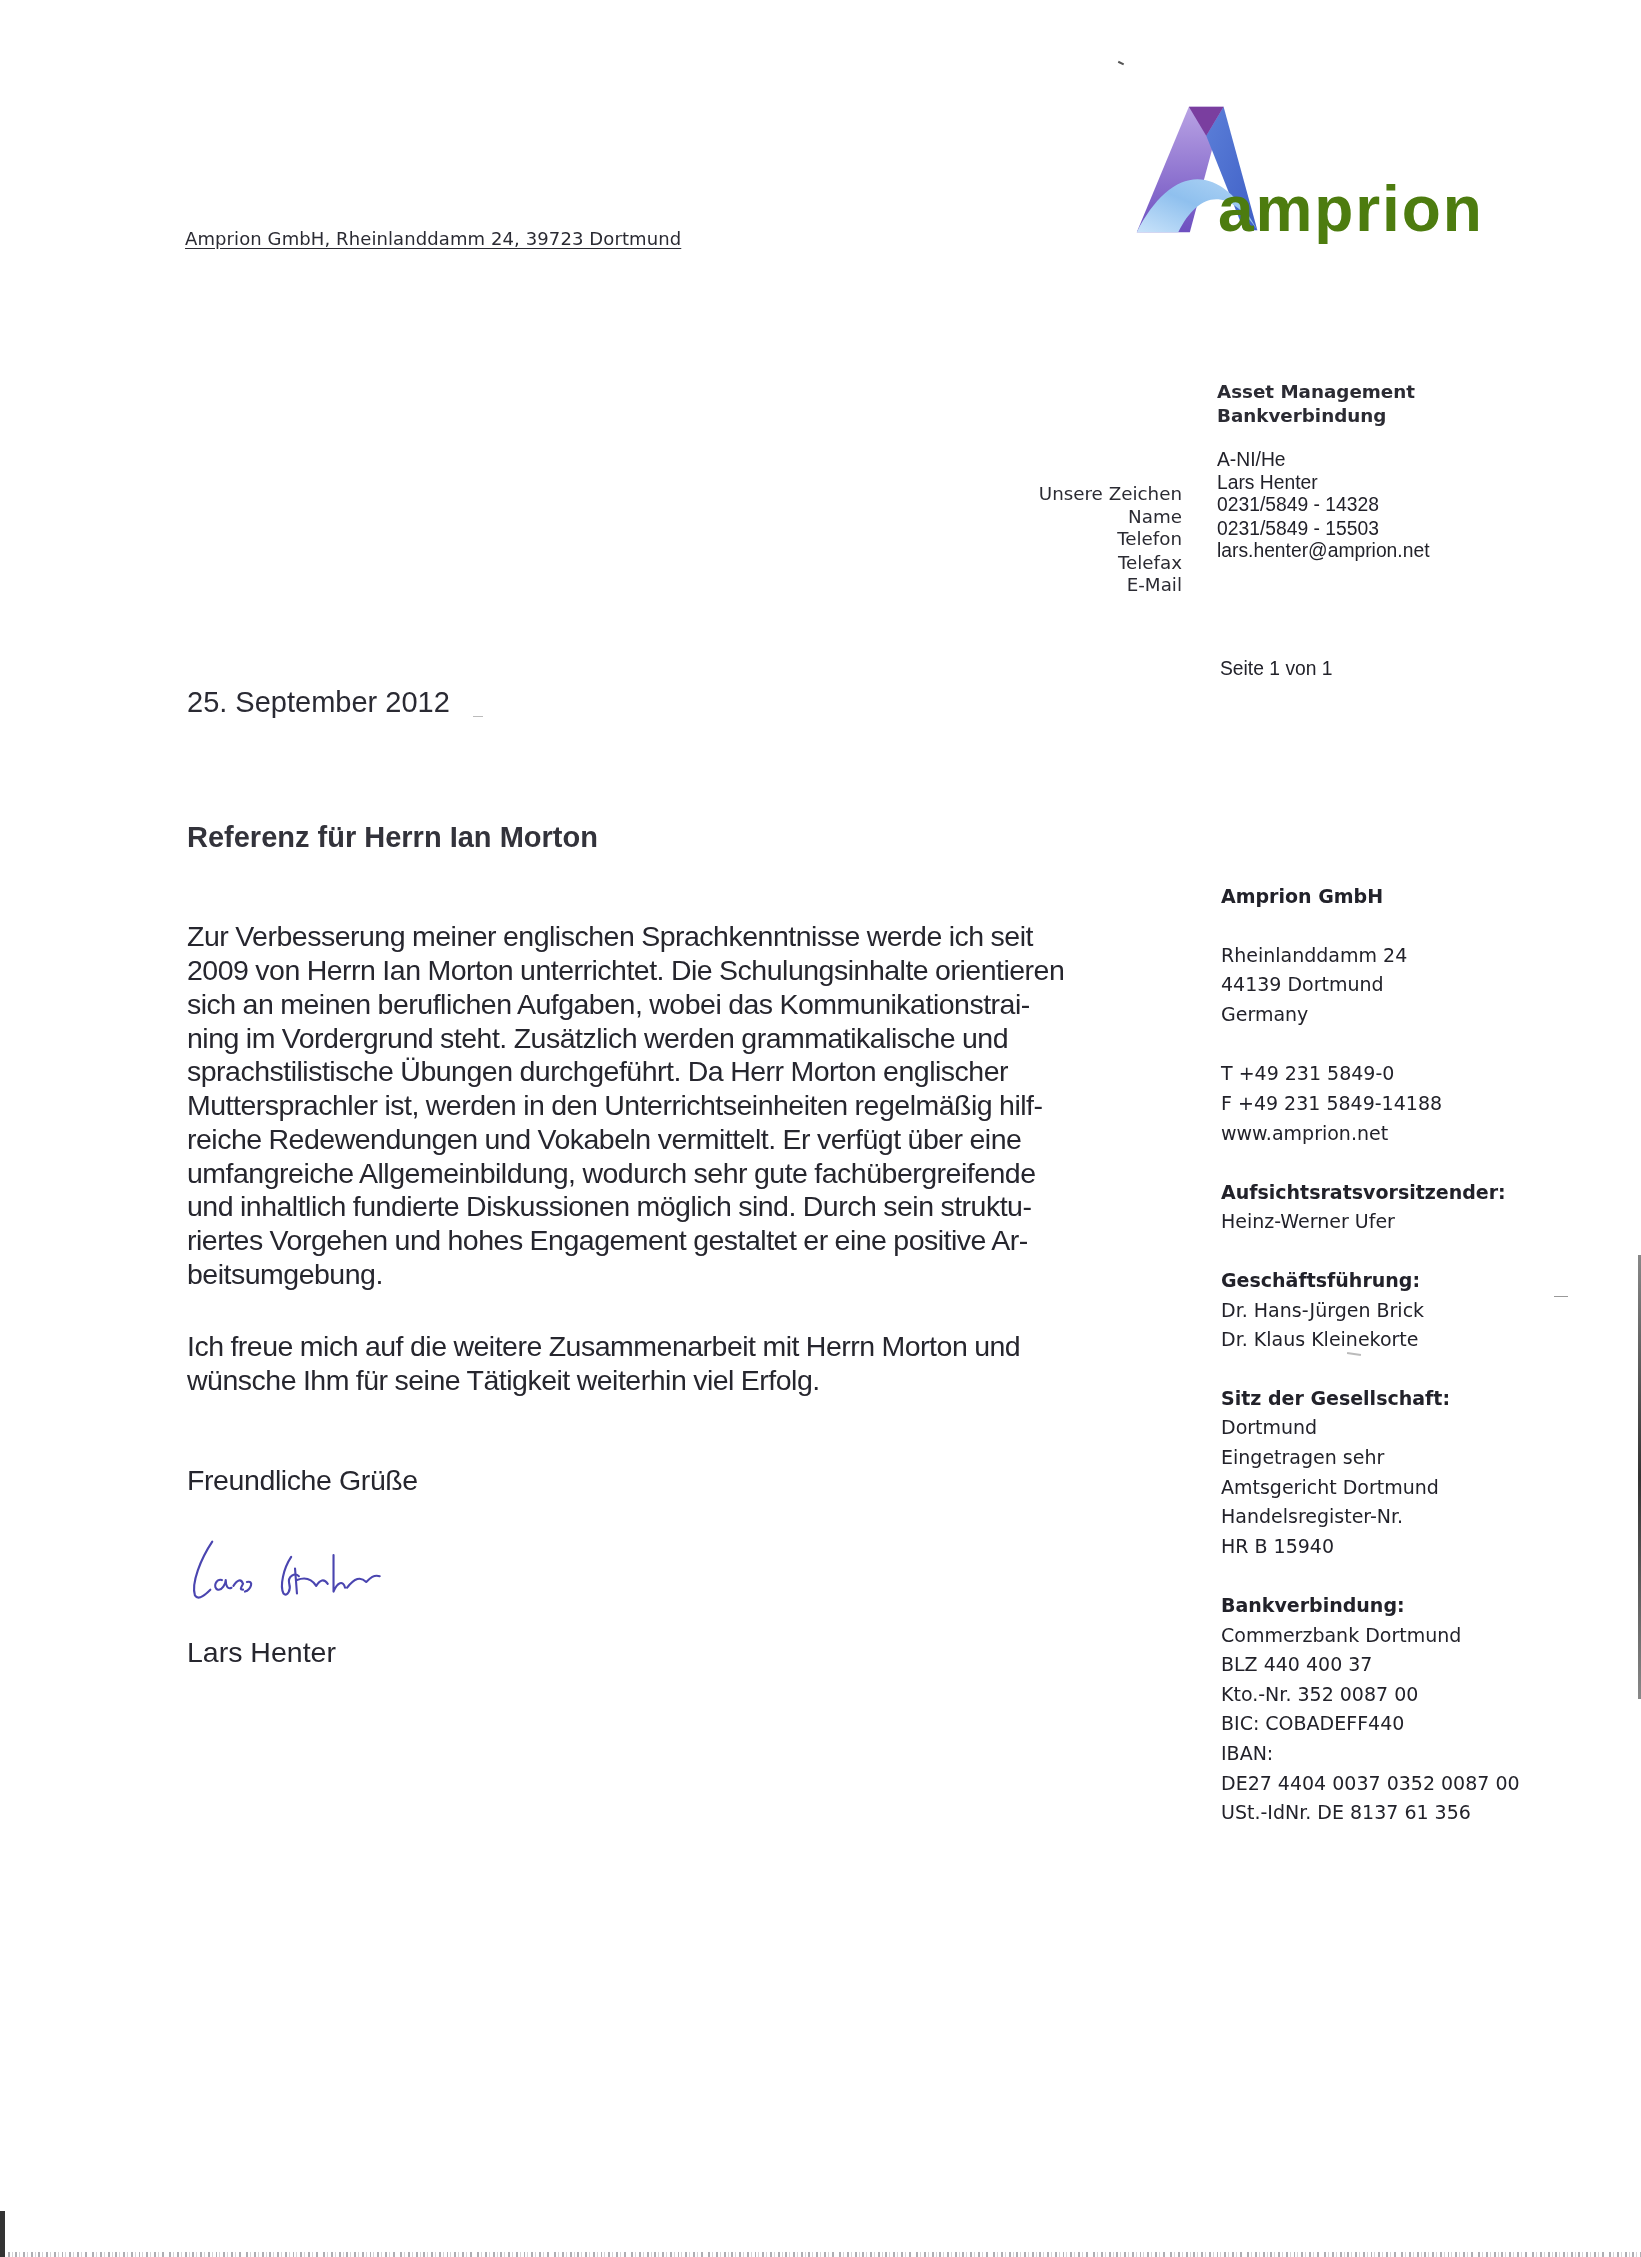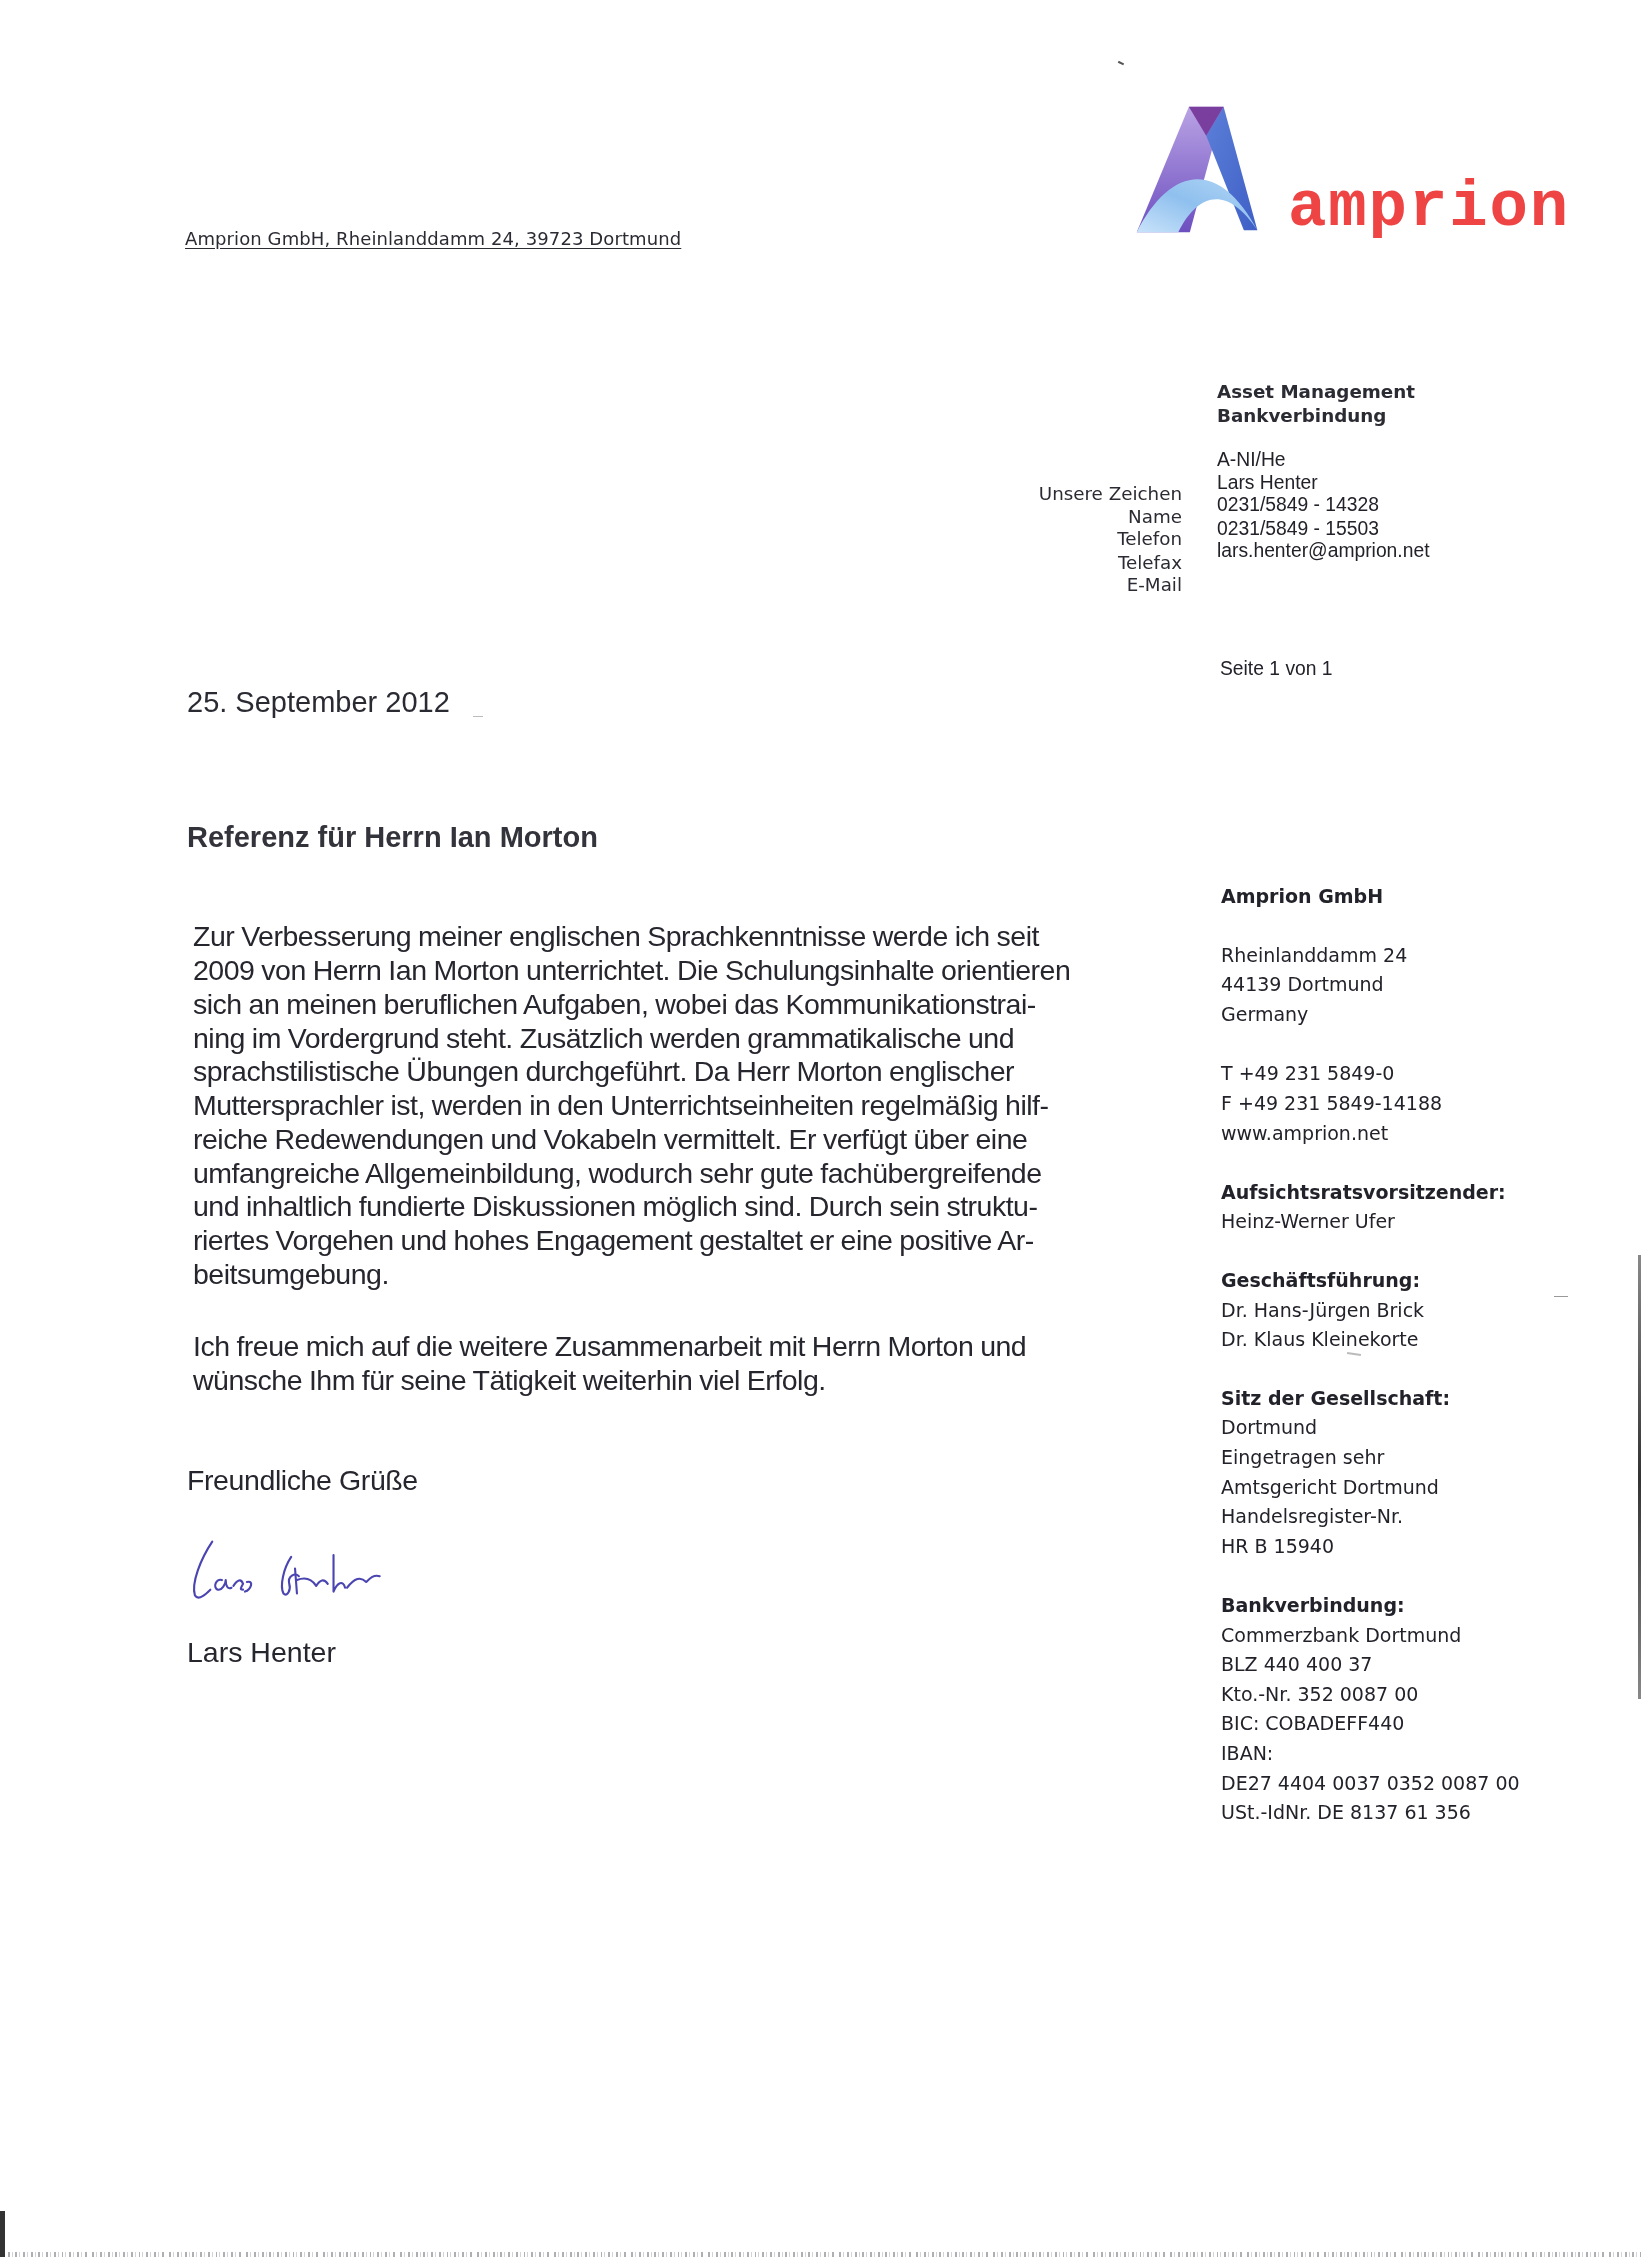--- a/index.html
+++ b/index.html
@@ -6,33 +6,33 @@
   body { width: 1641px; height: 2257px; position: relative; overflow: hidden; color: #2a2a33; }
   .abs { position: absolute; white-space: nowrap; }
   .sans { font-family: "Liberation Sans", sans-serif; text-align: center; }
   .dj { font-family: "DejaVu Sans", sans-serif; }
 
   
   #sender-line { left: 185px; top: 228px; font-size: 18px; color: #2b2b33; text-decoration: underline; text-underline-offset: 2.9px; letter-spacing: 0.1px; }
 
   
   #logo { left: 1130px; top: 97px; width: 386px; height: 169px; }
-  #logo-word { left: 1288px; top: 172px; font-size: 64px; color: #ef4444; font-weight: bold; letter-spacing: 1.9px; font-family: Liberation Mono, monospace; }
+  #logo-word { left: 1218px; top: 172px; font-size: 64px; color: #4d7c0f; font-weight: bold; letter-spacing: 1.9px; font-family: Liberation Sans, sans-serif; }
 
   
   .dept { font-size: 18.3px; font-weight: bold; color: #2b2b33; left: 1217px; }
   .ref-label { font-size: 18.3px; color: #2b2b33; right: 459px; text-align: right; margin-top: 34px; }
   .ref-value { font-size: 19.3px; color: #22222a; left: 1217px; }
 
   #page-number { left: 1220px; top: 658px; font-size: 19.3px; color: #22222a; }
 
   #date { left: 187px; top: 686px; font-size: 29px; color: #2a2a33; }
   #subject { left: 187px; top: 821px; font-size: 29px; font-weight: bold; color: #33333b; }
 
-  .body-line { left: 187px; font-size: 28.5px; color: #26262e; letter-spacing: -0.5px; word-spacing: -0.5px; margin-left: 6px; }
+  .body-line { left: 187px; font-size: 28.5px; color: #26262e; letter-spacing: -0.5px; word-spacing: -0.5px; }
 
   #closing { left: 187px; top: 1464px; font-size: 28.5px; color: #26262e; letter-spacing: -0.4px; }
   #signature { left: 183px; top: 1530px; width: 251px; height: 77px; }
   #signer-name { left: 187px; top: 1636px; font-size: 28.5px; color: #26262e; }
 
   
   .side { left: 1221px; font-size: 19px; color: #22222a; }
   .side.b { font-weight: bold; text-align: center; }
 
   

